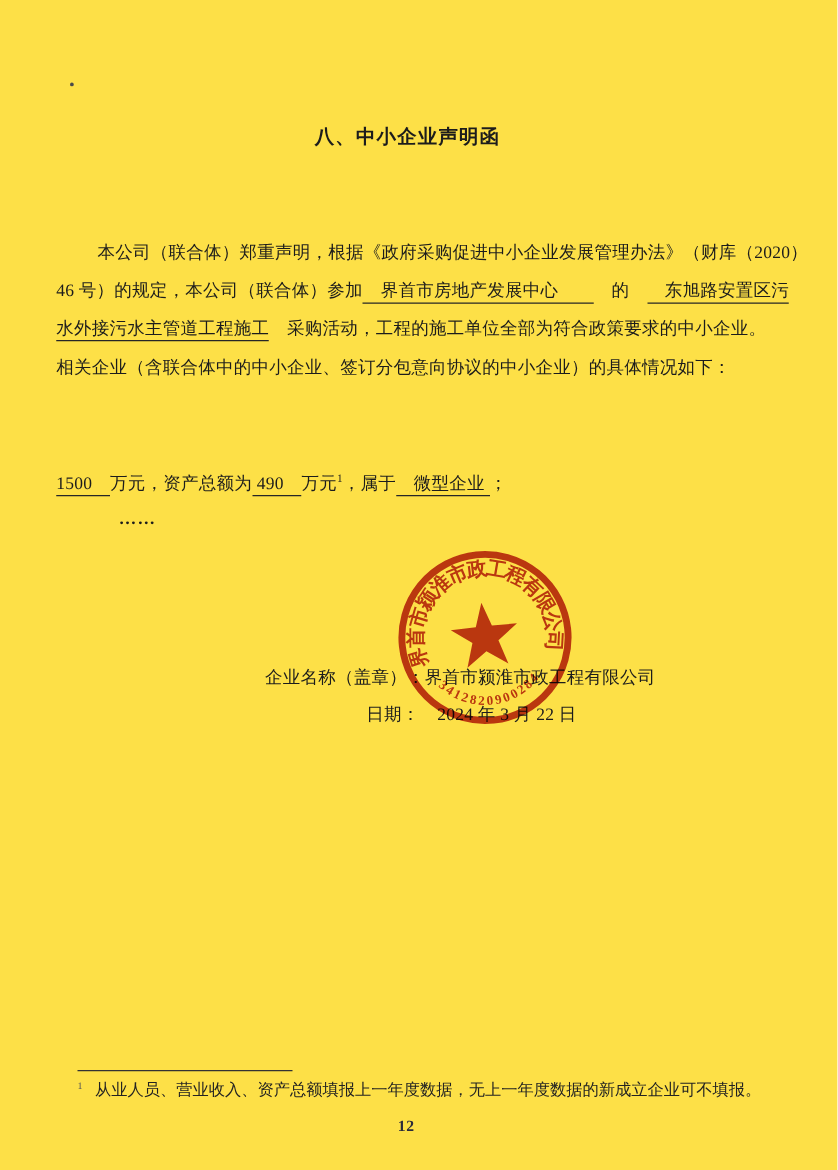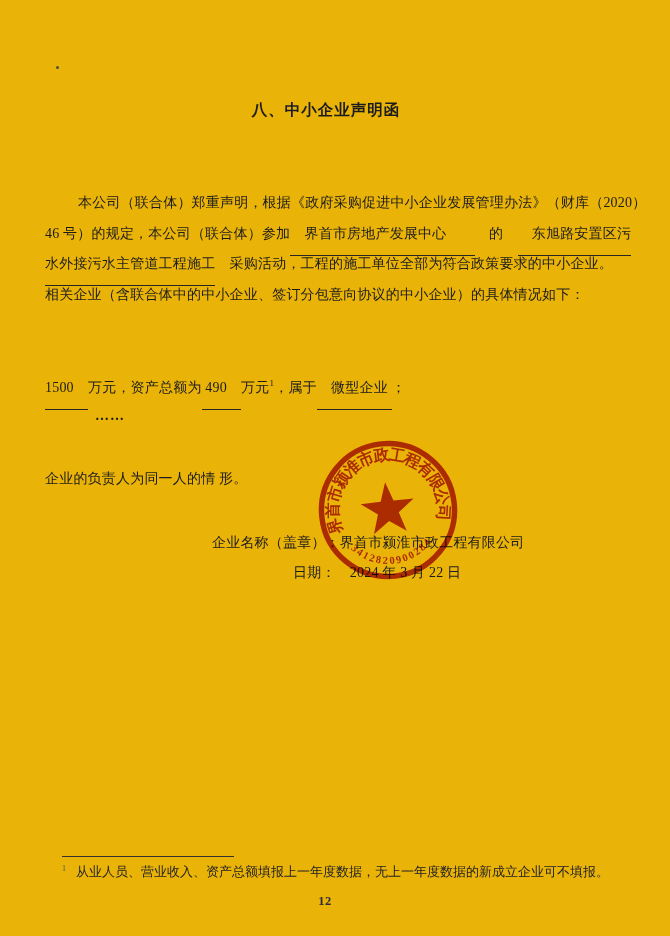--- a/index.html
+++ b/index.html
@@ -1,21 +1,21 @@
 <!DOCTYPE html>
 <html><head>
 <meta charset="utf-8">
 <style>
   html,body{margin:0;padding:0;background:#ffffff;}
   #page{
-    position:relative;width:670px;height:936px;background:#eab308;overflow:hidden;
+    position:relative;width:670px;height:936px;background:#fde047;overflow:hidden;
     font-family:"Liberation Serif","DejaVu Serif",serif;color:#1c1c1c;
   }
   .ln{position:absolute;white-space:pre;font-size:14px;line-height:20px;letter-spacing:.2px;margin-top:36px;}
-  .u{border-bottom:1.2px solid #262626;padding-bottom:14px;}
+  .u{border-bottom:1.2px solid #262626;padding-bottom:1px;}
   .it{font-style:italic;}
   .doc-title{
     position:absolute;top:99px;left:0;width:652px;text-align:center;
     font-size:15.5px;font-weight:bold;letter-spacing:1px;line-height:21px;
   }
   sup.ref{font-size:9px;vertical-align:super;line-height:0;}
   .dots{font-weight:bold;letter-spacing:1px;}
   .footnote-rule{position:absolute;left:62px;top:856px;width:172px;border-top:1.2px solid #333;}
   .footnote{position:absolute;left:62px;top:863px;font-size:13px;line-height:18px;white-space:pre;color:#222;text-align:center;}
   .footnote sup.ref{font-size:8px;color:#555;margin-right:10px;}
@@ -44,21 +44,20 @@
   <div class="ln" style="left:45px;top:249px">相关企业（含联合体中的中小企业、签订分包意向协议的中小企业）的具体情况如下：</div>
 
   <div class="ln" style="left:45px;top:218px"><span class="u">水外接污水主管道工程施工</span><span>　采购活动，工程的施工单位全部为符合政策要求的中小企业。</span></div>
 
 
 
   <div class="ln" style="left:45px;top:342px"><span class="u">1500　</span><span>万元，资产总额为</span><span class="u"> 490　</span><span>万元</span><sup class="ref">1</sup><span>，属于</span><span class="u">　微型企业 </span><span>；</span></div>
 
   <div class="ln dots" style="left:95px;top:370px">……</div>
 
-  <div class="ln" style="left:45px;top:433px">企业的负责人为同一人的情 形。</div>
 
 
   <div class="ln" style="left:212px;top:497px">企业名称（盖章）：界首市颍淮市政工程有限公司</div>
   <div class="ln" style="left:293px;top:527px">日期：　2024 年 3 月 22 日</div>
 
   <svg class="stamp" viewBox="0 0 170 170" xmlns="http://www.w3.org/2000/svg">
     <defs>
       <path id="arcTop" d="M 38.0 102.1 A 50 50 0 1 1 132.0 102.1" fill="none"></path>
       <path id="arcBottom" d="M 42.45 118.26 A 54 54 0 0 0 127.55 118.26" fill="none"></path>
     </defs>

